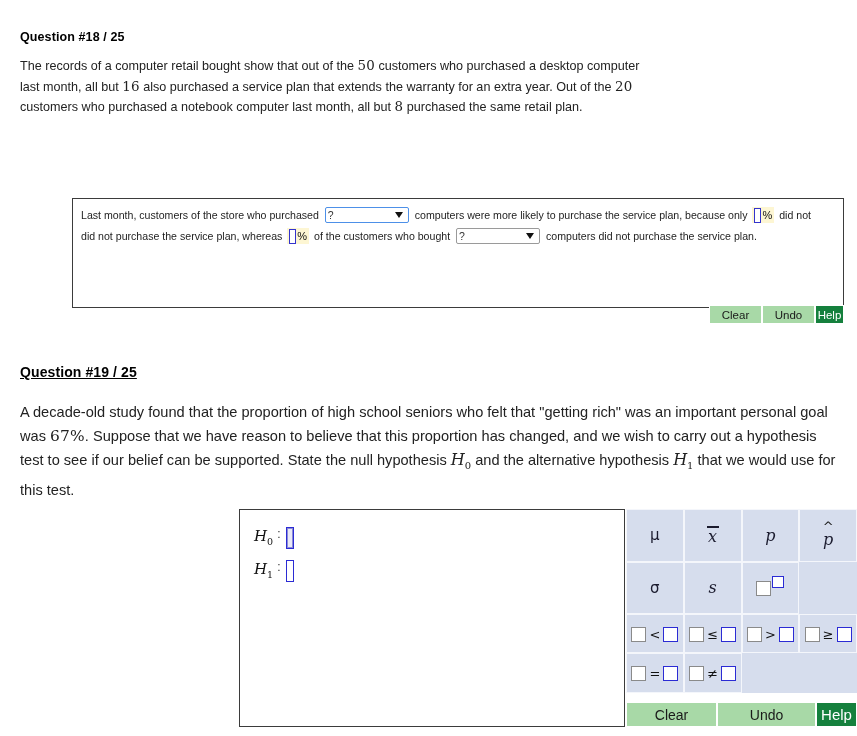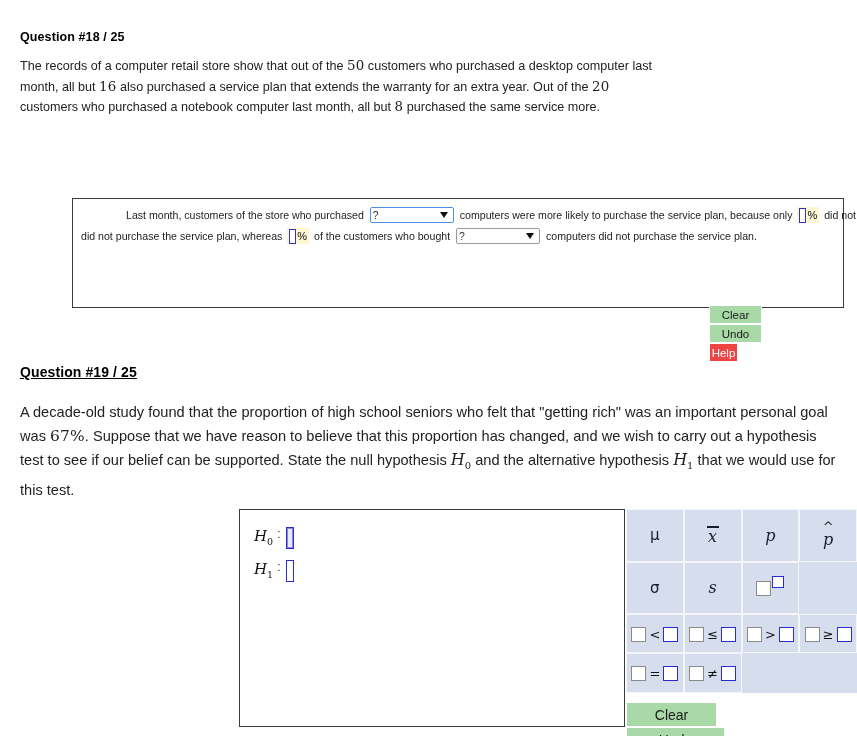--- a/index.html
+++ b/index.html
@@ -38,21 +38,21 @@
 
   
   #q18-answer-box{
     position:absolute;left:72px;top:198px;width:772px;height:110px;
     border:1.5px solid #3b3b3b;background:#fff;box-sizing:border-box;
   }
   .fill-line{
     position:absolute;font-size:10.6px;color:#1d1d1d;
     white-space:nowrap;line-height:14px;
   }
-  #fill-line-1{left:8px;top:8px;margin-left:45px;}
+  #fill-line-1{left:8px;top:8px;}
   #fill-line-2{left:8px;top:29px;}
   .fill-line > *{vertical-align:middle;}
 
   select.inline-select{
     font-family:"Liberation Sans",sans-serif;
     font-size:10.5px;color:#333;
     height:16px;width:84px;
     padding:0 2px;margin:0 3px;
     background:#fff;
     border:1px solid #9a9a9a;border-radius:2px;
@@ -76,31 +76,31 @@
     padding:0 2px 0 1px;margin:0 2px;vertical-align:middle;
   }
   .blank-box{
     display:inline-block;width:5px;height:13px;
     border:1.4px solid #3333cc;background:#fff;
     vertical-align:middle;margin:0 1px;
   }
   .pct-sign{font-size:11px;color:#111;vertical-align:middle;}
 
   
-  .btn-bar{position:absolute;display:flex;flex-direction:column;}
+  .btn-bar{position:absolute;display:flex;}
   .btn{
     font-family:"Liberation Sans",sans-serif;
     display:flex;align-items:center;justify-content:center;
     box-sizing:border-box;
     border:1px solid #ffffff;
     cursor:pointer;
     user-select:none;
   }
   .btn.clear,.btn.undo{background:#a8d9a7;color:#1a1a1a;}
-  .btn.help{background:#ef4444;color:#ffffff;}
+  .btn.help{background:#15803d;color:#ffffff;}
 
   #q18-btnbar{left:709px;top:305px;}
   #q18-btnbar .btn{height:19px;font-size:11.5px;}
   #q18-btnbar .btn.clear{width:53px;}
   #q18-btnbar .btn.undo{width:53px;}
   #q18-btnbar .btn.help{width:29px;}
 
   
   #q19-answer-box{
     position:absolute;left:239px;top:509px;width:386px;height:218px;
@@ -174,29 +174,29 @@
 </head>
 <body>
 
 <div class="page">
 
   <div style="position:absolute;left:20px;top:30px;width:640px;">
 
     <div class="q-heading">Question #18 / 25</div>
 
     <div class="q-body" style="margin-top:12px;">
-      <span>The records of a computer retail store show that out of the</span>
+      <span>The records of a computer retail bought show that out of the</span>
       <span class="mathnum">50</span>
       <span>customers who purchased a desktop computer last month, all but</span>
       <span class="mathnum">16</span>
       <span>also purchased a service plan that extends the warranty for an extra year. Out of the</span>
       <span class="mathnum">20</span>
       <span>customers who purchased a notebook computer last month, all but</span>
       <span class="mathnum">8</span>
-      <span>purchased the same service more.</span>
+      <span>purchased the same retail plan.</span>
     </div>
 
   </div>
 
   <div id="q18-answer-box">
 
     <div class="fill-line" id="fill-line-1">
       <span>Last month, customers of the store who purchased</span>
       <span class="select-wrap focused">
         <select class="inline-select">

